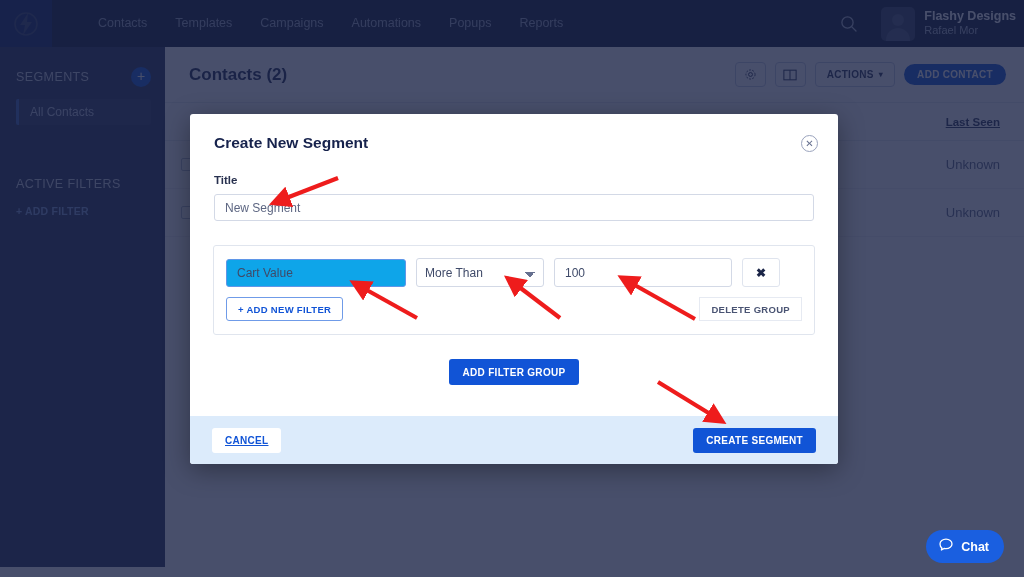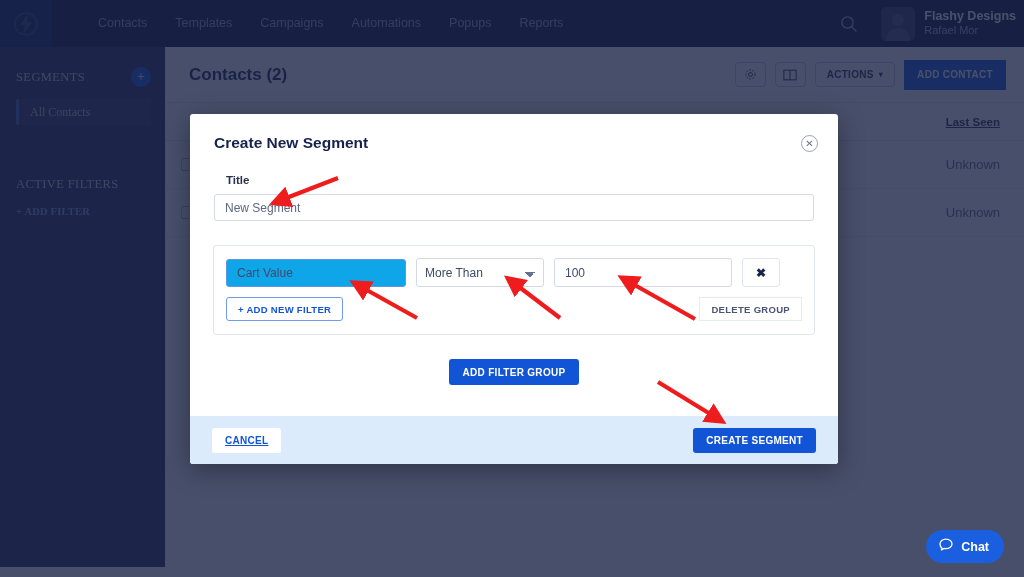--- a/index.html
+++ b/index.html
@@ -45,21 +45,20 @@
   #avatar .head { position:absolute; left:11px; top:7px; width:12px; height:12px; border-radius:50%; background:#4b5678;}
   #avatar .body { position:absolute; left:5px; top:21px; width:24px; height:16px; border-radius:12px 12px 0 0; background:#4b5678;}
   .user-text { line-height: 1.25; padding-right: 4px; }
   .user-name { color: #ffffff; font-size: 12.5px; font-weight: bold; }
   .user-sub { color: #aab2c8; font-size: 11px; }
 
   
   #sidebar {
     position: absolute; left: 0; top: 47px; width: 165px; bottom: 10px;
     background: #273055;
-    font-family: Liberation Serif, serif;
   }
   .sb-head {
     display: flex; align-items: center; justify-content: space-between;
     padding: 20px 14px 0 16px;
   }
   .sb-title { color: #c9cfe0; font-size: 12.5px; letter-spacing: .4px; }
   #add-segment-btn {
     width: 20px; height: 20px; border-radius: 50%; background: #1154d6;
     color:#fff; font-size: 14px; line-height: 19px; text-align: center; cursor: pointer;
   }
@@ -80,21 +79,21 @@
   .icon-btn {
     width: 31px; height: 25px; border: 1px solid #c3cade; border-radius: 4px;
     background: #fff; display: flex; align-items: center; justify-content: center; cursor: pointer;
   }
   .ghost-btn {
     height: 25px; border: 1px solid #c3cade; border-radius: 4px; background: #fff;
     color: #2a3354; font-size: 10px; font-weight: bold; letter-spacing:.3px;
     display:flex; align-items:center; padding: 0 11px; cursor:pointer;
   }
   #add-contact-btn {
-    height: 30px; border-radius: 1px; background: #1154d6; color: #fff;
+    height: 21px; border-radius: 12px; background: #1154d6; color: #fff;
     font-size: 10px; font-weight: bold; letter-spacing:.3px;
     display: flex; align-items: center; padding: 0 13px; cursor: pointer; border:none;
   }
 
   
   #table { border-top: 1px solid #e4e8f1; }
   .thead { height: 38px; display:flex; align-items:center; border-bottom:1px solid #e4e8f1; padding: 0 24px 0 16px;}
   .trow { height: 48px; display:flex; align-items:center; border-bottom:1px solid #eef1f6; padding: 0 24px 0 16px;}
   .cb { width: 13px; height: 13px; border: 1px solid #b5bdd2; border-radius: 2px; flex:none;}
   .col-grow { flex: 1; }
@@ -114,21 +113,21 @@
     box-shadow: 0 6px 26px rgba(0,0,0,.35);
     overflow: hidden;
   }
   #modal-head { padding: 20px 24px 0 24px; position: relative; }
   #modal-title { font-size: 15.5px; font-weight: bold; color: #16224c; }
   #modal-close {
     position: absolute; right: 20px; top: 21px;
     width: 17px; height: 17px; border-radius: 50%; border: 1px solid #9aa3bd;
     color: #66708f; font-size: 10px; line-height: 15px; text-align: center; cursor: pointer;
   }
-  #title-label { padding: 22px 24px 0 24px; font-size: 11.5px; font-weight: bold; color: #28314f; margin-left: 12px; }
+  #title-label { padding: 22px 24px 0 24px; font-size: 11.5px; font-weight: bold; color: #28314f; }
   #title-input {
     display: block; margin: 8px 24px 0 24px; width: 600px; height: 27px;
     border: 1px solid #d3d9e6; border-radius: 3px; padding: 0 10px;
     font-family: "Liberation Sans", sans-serif; font-size: 12px; color: #5d6682; background:#fff;
   }
   #filter-group {
     margin: 24px 23px 0 23px; border: 1px solid #e0e5ee; border-radius: 3px;
     padding: 12px 12px 13px 12px; background:#fff;
   }
   .filter-row { display: flex; align-items: center; gap: 10px; }

